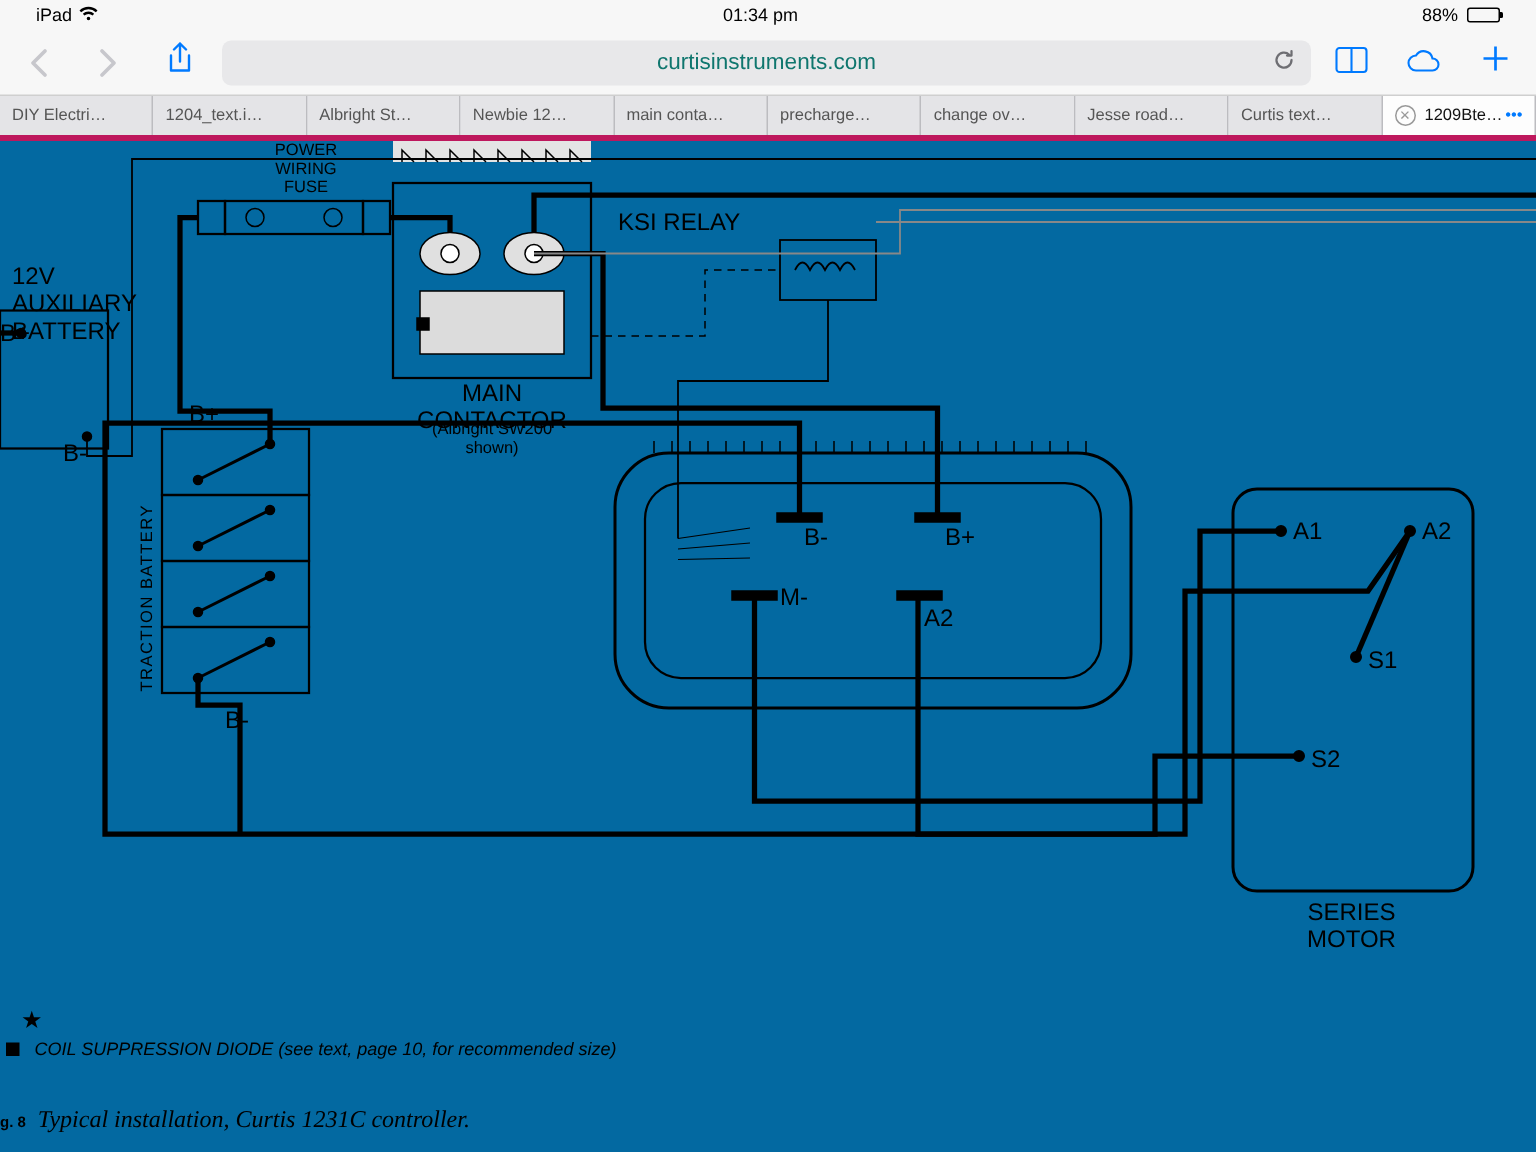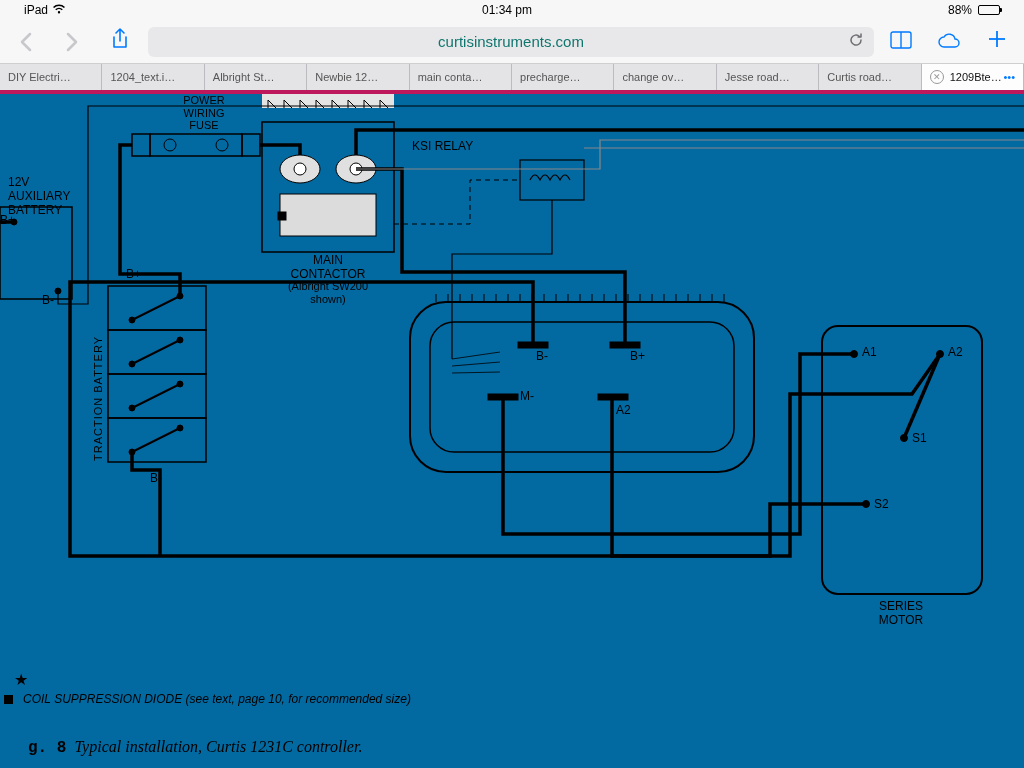--- a/index.html
+++ b/index.html
@@ -74,29 +74,29 @@
   }
   .tab .dots { margin-left: auto; color: #007aff; flex-shrink: 0; }
   
   .content {
     position: relative; width: 1024px; height: 674px; background: #0369a1;
     overflow: hidden;
   }
   .content svg { position: absolute; top: 0; left: 0; }
   .lbl {
     position: absolute; font-family: Arial, Helvetica, sans-serif;
-    font-size: 12px; color: #000; line-height: 1.15; text-align: center;
+    font-size: 16px; color: #000; line-height: 1.15; text-align: center;
   }
   .lbl.left { text-align: left; }
   .small { font-size: 11px; }
   .caption {
     position: absolute; font-family: Georgia, 'Times New Roman', serif;
     font-style: italic; font-size: 16px;
   }
-  .caption .bold { font-weight: 700; font-style: normal; font-family: Liberation Mono, monospace; font-size: 16px; padding-left: 28px; }
+  .caption .bold { font-weight: 700; font-style: normal; font-family: Liberation Sans, sans-serif; font-size: 10px; }
   .legend {
     position: absolute; font-family: Arial, sans-serif; font-size: 12px;
     font-style: italic; color: #000; display: flex; align-items: center; gap: 10px;
   }
   .legend .sym-star { font-style: normal; font-size: 16px; }
   .legend .sym-sq {
     width: 9px; height: 9px; background: #000; display: inline-block; flex-shrink: 0;
   }
   .vlabel {
     writing-mode: vertical-rl; transform: rotate(180deg);
@@ -184,21 +184,21 @@
   <div class="tab">
       <span>precharge…</span>
     </div>
   <div class="tab">
       <span>change ov…</span>
     </div>
   <div class="tab">
       <span>Jesse road…</span>
     </div>
   <div class="tab">
-      <span>Curtis road…</span>
+      <span>Curtis text…</span>
     </div>
   <div class="tab active">
     <span class="tab-close">✕</span>
     <span>1209Bte…</span>
     <span class="dots">•••</span>
   </div>
 </div>
 
 <div class="content">
 

